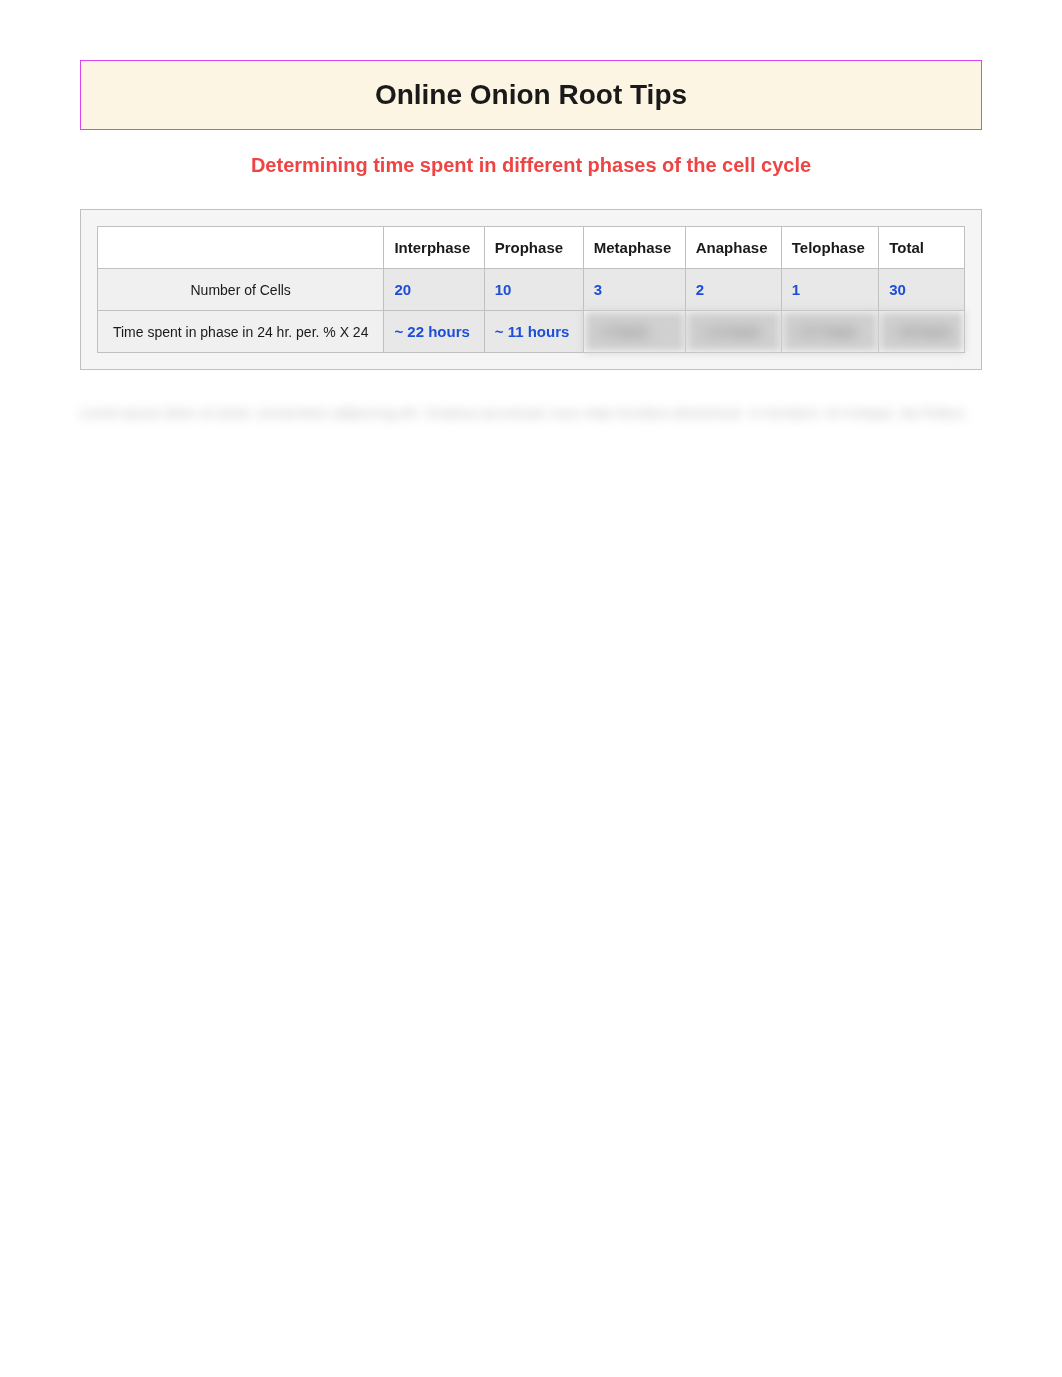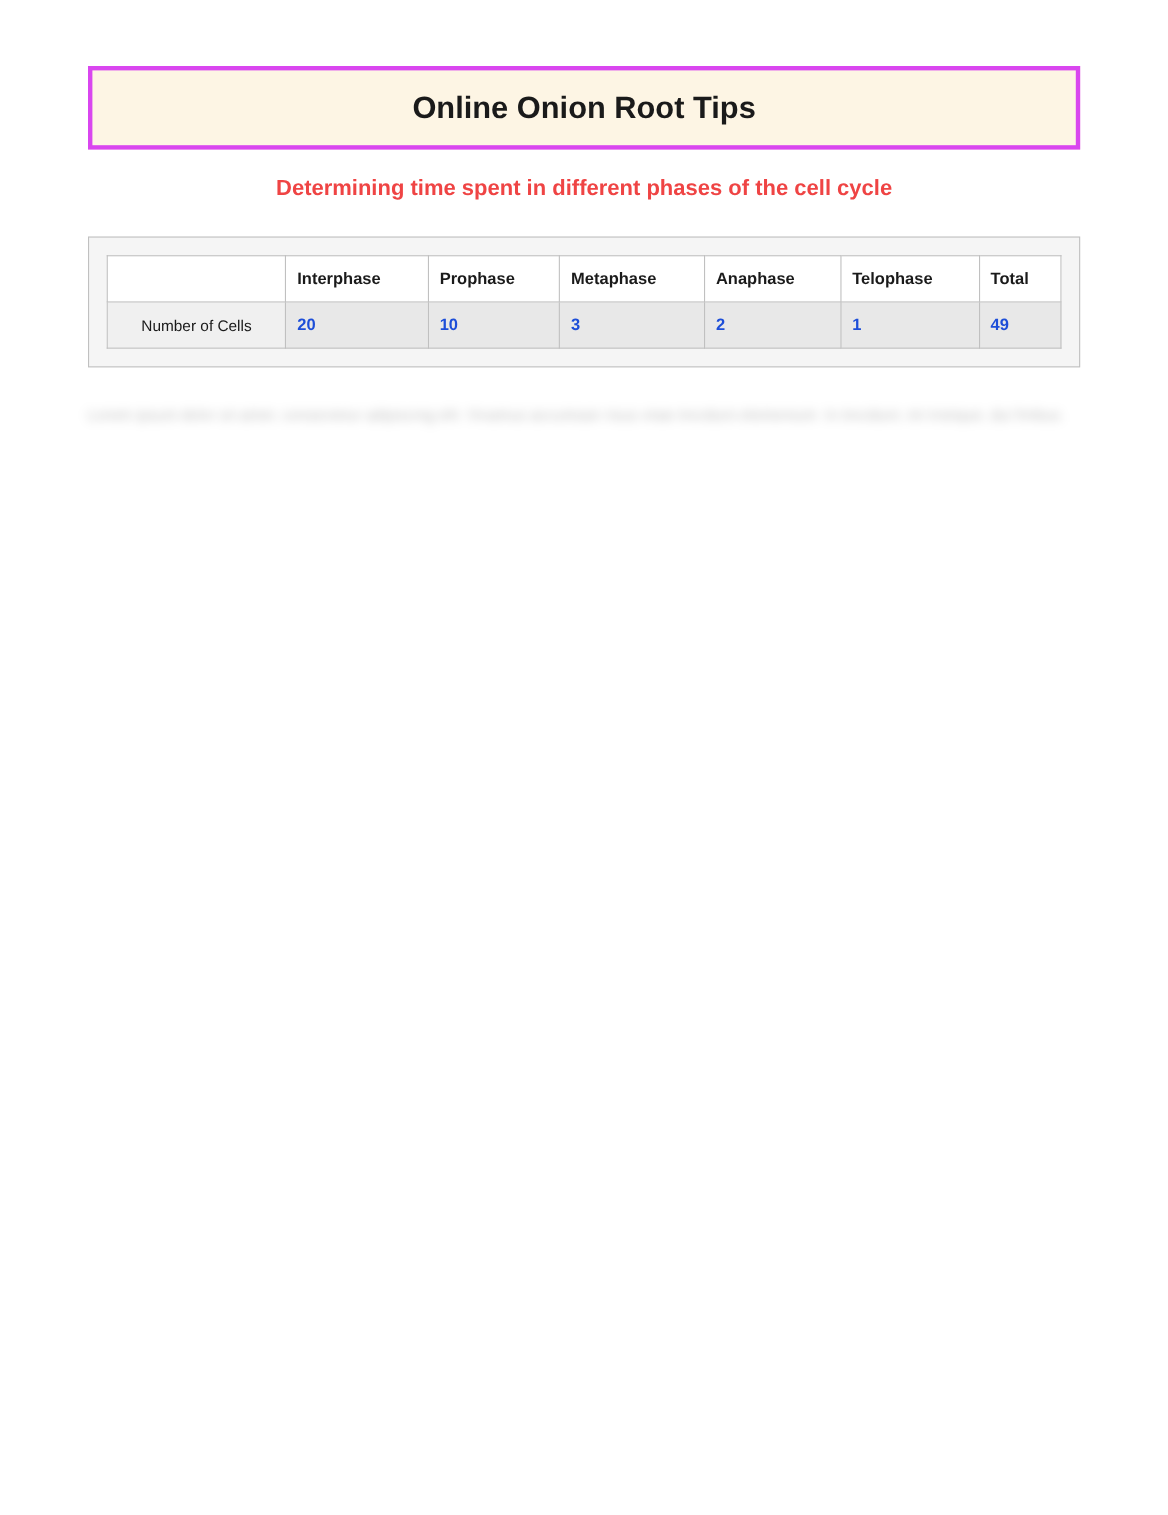--- a/index.html
+++ b/index.html
@@ -11,21 +11,21 @@
     body {
       background-color: #ffffff;
       font-family: Arial, sans-serif;
       width: 1062px;
       min-height: 1377px;
       padding: 60px 80px;
     }
 
     .page-header {
       background-color: #fdf5e4;
-      border: 4px solid #d946ef;
+      border: 1px solid #d946ef;
       text-align: center;
       padding: 18px 20px;
       margin-bottom: 24px;
     }
 
     .page-title {
       font-size: 28px;
       font-weight: bold;
       color: #1a1a1a;
     }
@@ -125,19 +125,28 @@
       </tr>
     </thead>
     <tbody>
       <tr>
         <td class="row-header">Number of Cells</td>
         <td class="data-cell">20</td>
         <td class="data-cell">10</td>
         <td class="data-cell">3</td>
         <td class="data-cell">2</td>
         <td class="data-cell">1</td>
-        <td class="data-cell">49</td>
+        <td class="data-cell">30</td>
+      </tr>
+      <tr>
+        <td class="row-header">Time spent in phase in 24 hr. per. % X 24</td>
+        <td class="data-cell">~ 22 hours</td>
+        <td class="data-cell">~ 11 hours</td>
+        <td class="blurred-cell">~ 2 hours</td>
+        <td class="blurred-cell">~ 1.3 hours</td>
+        <td class="blurred-cell">~ 0.7 hours</td>
+        <td class="blurred-cell">~ 24 hours</td>
       </tr>
     </tbody>
   </table>
 </div>
 
 <p class="blurred-text-block">Lorem ipsum dolor sit amet, consectetur adipiscing elit. Vivamus accumsan risus vitae tincidunt elementum. In tincidunt, mi tristique, dui finibus.</p>
 
 </body></html>

